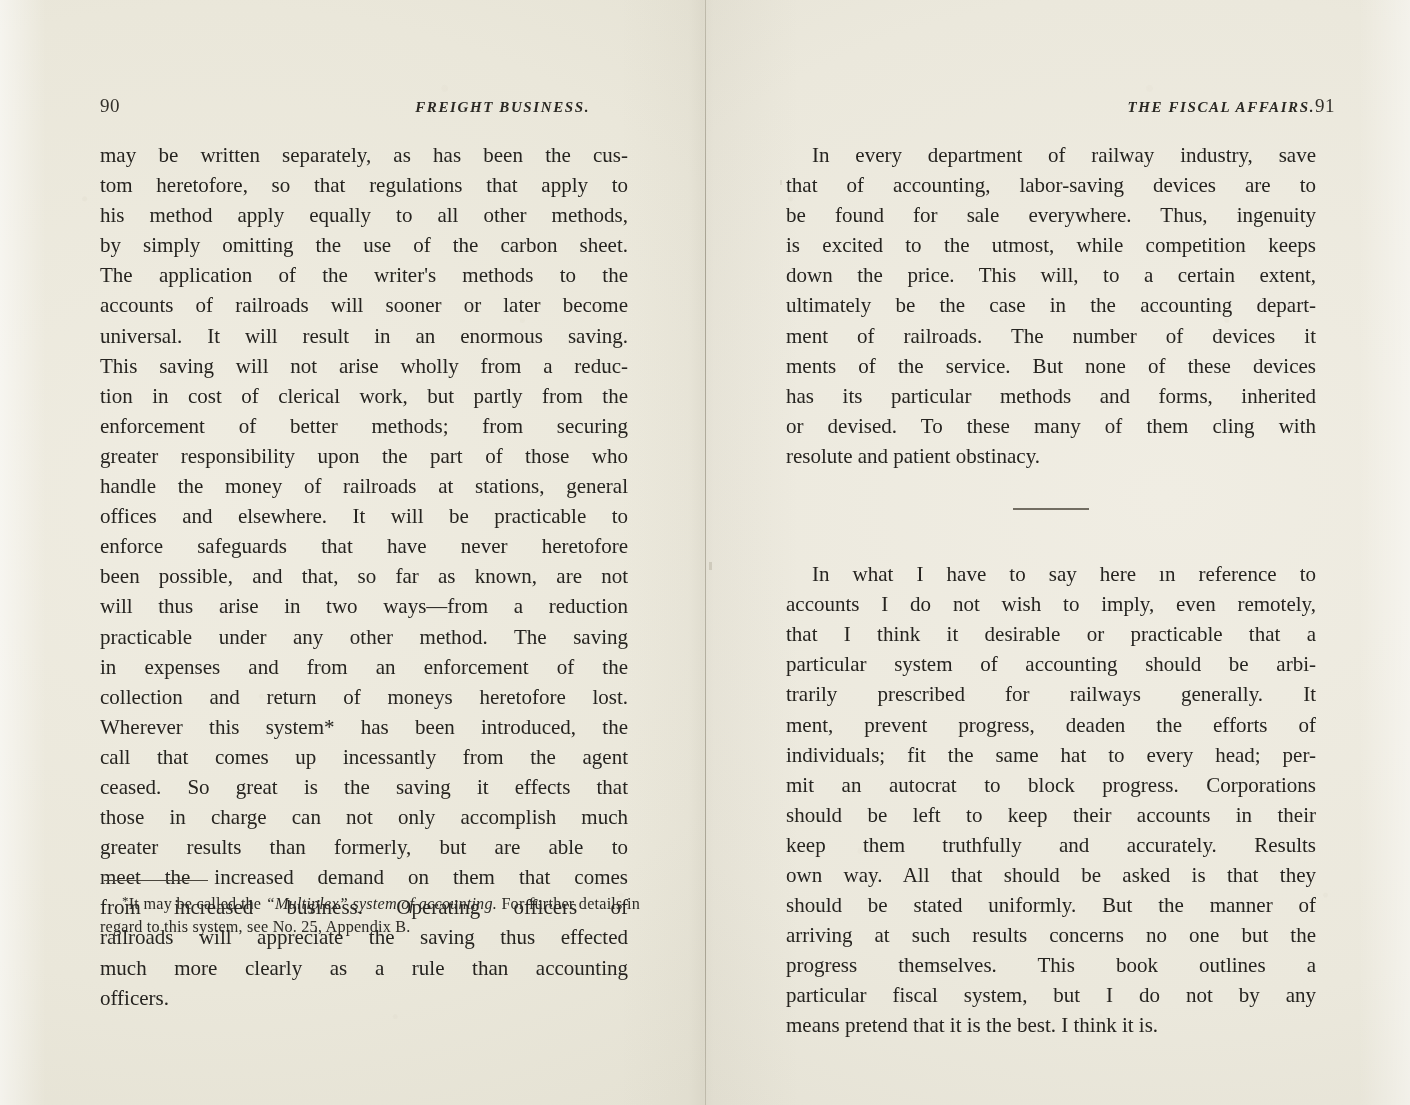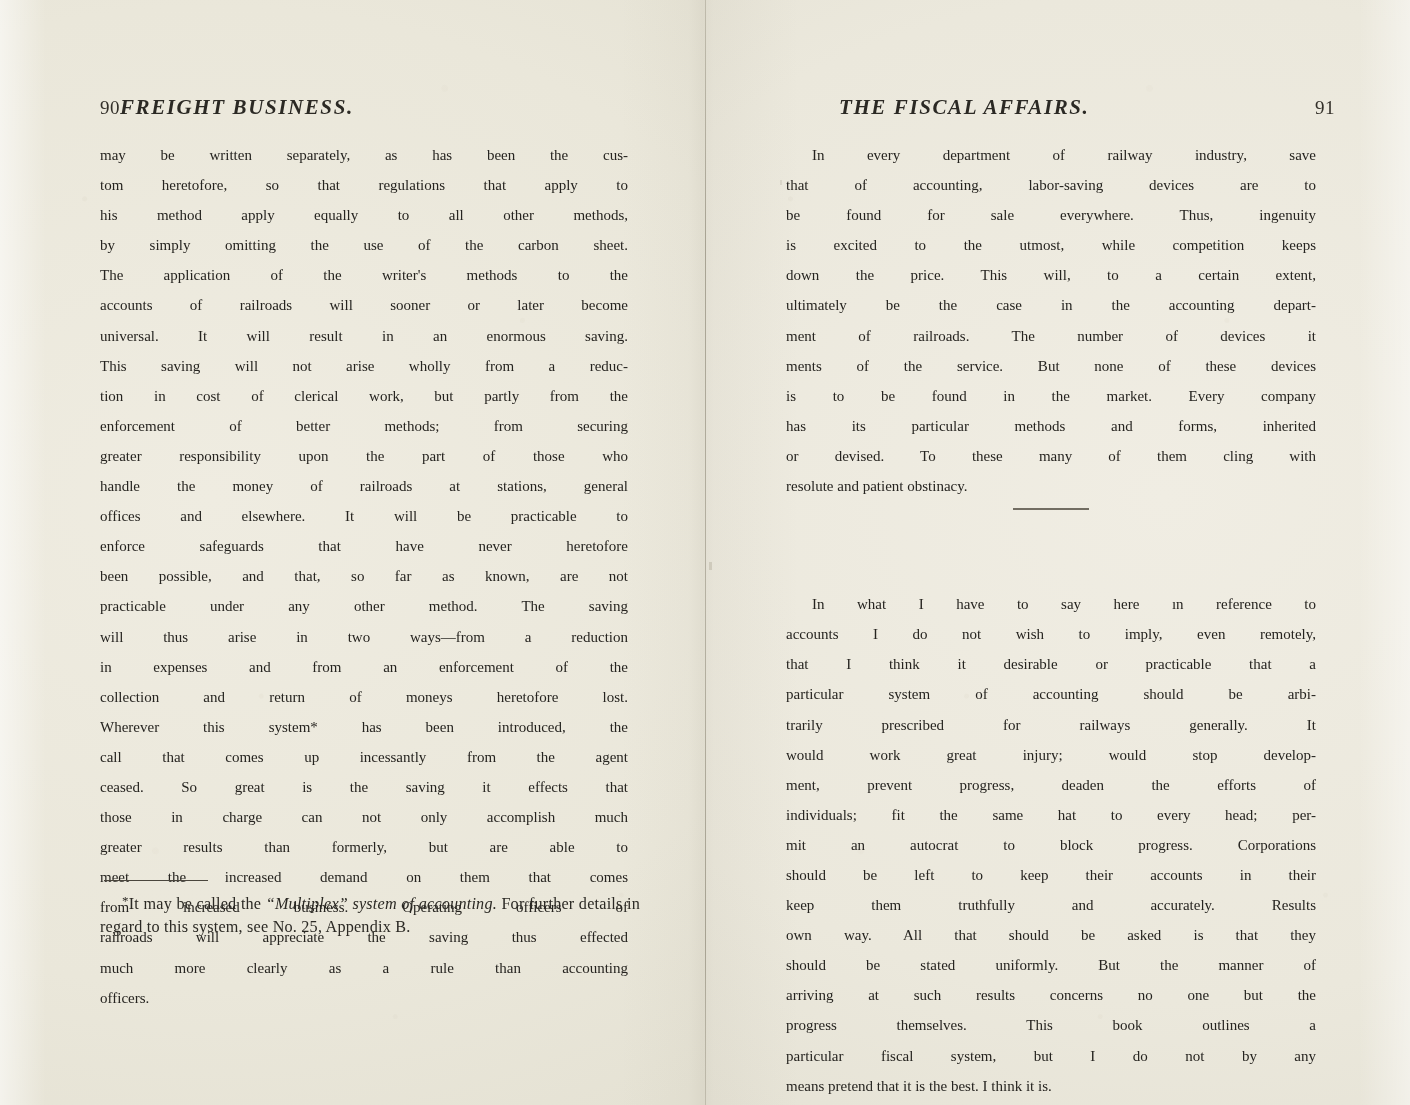--- a/index.html
+++ b/index.html
@@ -106,37 +106,37 @@
   .rh-verso { left: 100px; top: 95px; width: 530px; }
   .rh-recto { left: 805px; top: 95px; width: 530px; }
 
   .folio {
     font-size: 19px;
     letter-spacing: .5px;
     color: #33302a;
   }
   .rh-title {
     flex: 1;
-    text-align: left;
+    text-align: right;
     font-style: italic;
     font-weight: bold;
-    font-size: 21px;
+    font-size: 15px;
     letter-spacing: 1.6px;
     color: #2b2924;
   }
   .rh-verso .folio { order: 0; }
   .rh-verso .rh-title { order: 1; padding-right: 40px; }
   .rh-recto .rh-title { order: 0; padding-left: 34px; }
   .rh-recto .folio { order: 1; }
 
   
   .col {
     position: absolute;
     color: #262420;
-    font-size: 15px;
+    font-size: 21px;
     line-height: 30.1px;
     text-align: justify;
     text-justify: inter-word;
     -webkit-font-smoothing: antialiased;
   }
   .col.verso { left: 100px; top: 140px; width: 528px; }
   .col.recto { left: 786px; top: 140px; width: 530px; }
 
   .col p {
     margin: 0;
@@ -226,22 +226,22 @@
     <p>accounts of railroads will sooner or later become</p>
     <p>universal.  It will result in an enormous saving.</p>
     <p>This saving will not arise wholly from a reduc-</p>
     <p>tion in cost of clerical work, but partly from the</p>
     <p>enforcement of better methods; from securing</p>
     <p>greater responsibility upon the part of those who</p>
     <p>handle the money of railroads at stations, general</p>
     <p>offices and elsewhere.  It will be practicable to</p>
     <p>enforce safeguards that have never heretofore</p>
     <p>been possible, and that, so far as known, are not</p>
+    <p>will thus arise in two ways—from a reduction</p>
     <p>practicable under any other method.  The saving</p>
-    <p>will thus arise in two ways—from a reduction</p>
     <p>in expenses and from an enforcement of the</p>
     <p>collection and return of moneys heretofore lost.</p>
     <p>Wherever this system* has been introduced, the</p>
     <p>call that comes up incessantly from the agent</p>
     <p>ceased.  So great is the saving it effects that</p>
     <p>those in charge can not only accomplish much</p>
     <p>greater results than formerly, but are able to</p>
     <p>meet the increased demand on them that comes</p>
     <p>from increased business.  Operating officers of</p>
     <p>railroads will appreciate the saving thus effected</p>
@@ -263,33 +263,31 @@
 
   <div class="col recto">
     <p class="indent">In every department of railway industry, save</p>
     <p>that of accounting, labor-saving devices are to</p>
     <p>be found for sale everywhere.  Thus, ingenuity</p>
     <p>is excited to the utmost, while competition keeps</p>
     <p>down the price.  This will, to a certain extent,</p>
     <p>ultimately be the case in the accounting depart-</p>
     <p>ment of railroads.  The number of devices it</p>
     <p>ments of the service.  But none of these devices</p>
-    <p>is to be found in the market.  Every company</p>
     <p>has its particular methods and forms, inherited</p>
     <p>or devised.  To these many of them cling with</p>
     <p class="ragged-last">resolute and patient obstinacy.</p>
 
     <div style="height:88px;"></div>
 
     <p class="indent">In what I have to say here ın reference to</p>
     <p>accounts I do not wish to imply, even remotely,</p>
     <p>that I think it desirable or practicable that a</p>
     <p>particular system of accounting should be arbi-</p>
     <p>trarily prescribed for railways generally.  It</p>
-    <p>would work great injury; would stop develop-</p>
     <p>ment, prevent progress, deaden the efforts of</p>
     <p>individuals; fit the same hat to every head; per-</p>
     <p>mit an autocrat to block progress.  Corporations</p>
     <p>should be left to keep their accounts in their</p>
     <p>keep them truthfully and accurately.  Results</p>
     <p>own way.  All that should be asked is that they</p>
     <p>should be stated uniformly.  But the manner of</p>
     <p>arriving at such results concerns no one but the</p>
     <p>progress themselves.  This book outlines a</p>
     <p>particular fiscal system, but I do not by any</p>

